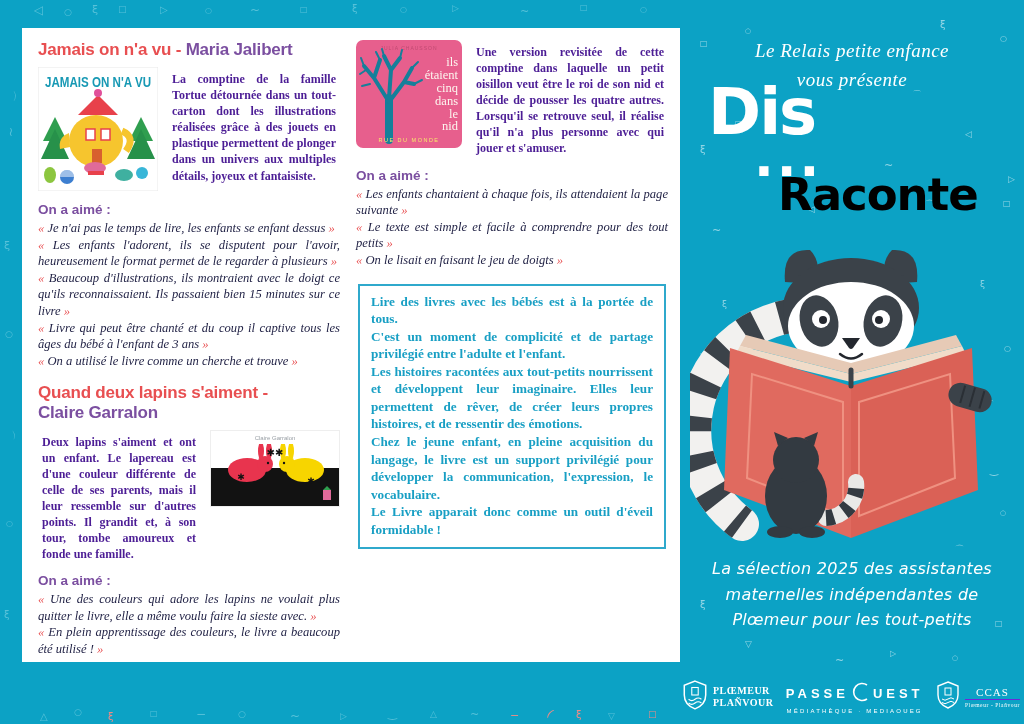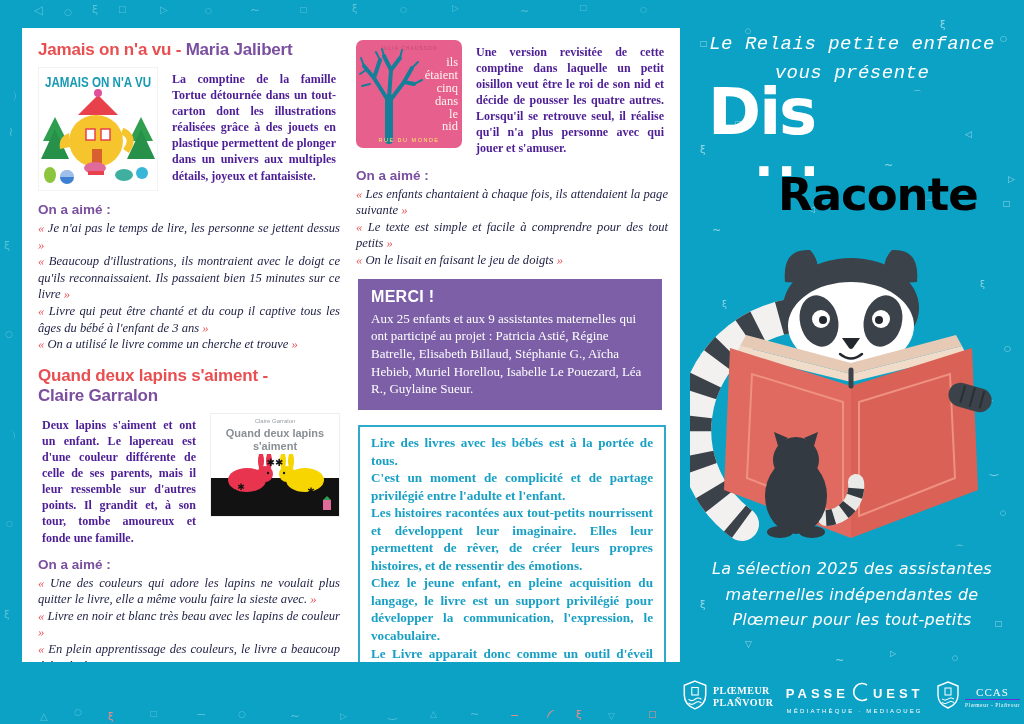--- a/index.html
+++ b/index.html
@@ -44,22 +44,22 @@
   
   .infobox{border:2px solid #2fa9cc;margin:15px 2px 0 2px;padding:7px 11px 9px;background:#fff;}
   .infobox p.ip{
     margin:0;color:#189fc4;font-family:"Liberation Serif",serif;font-weight:bold;
     font-size:13.2px;line-height:1.33;text-align:justify;
   }
 
   
   .rpanel{position:absolute;left:680px;top:0;width:344px;height:724px;z-index:1;}
   .intro{
-    position:absolute;top:30px;left:0;width:100%;text-align:center;color:#fff;
-    font-style:italic;font-size:19px;line-height:1.55;font-family:Liberation Mono, monospace;letter-spacing:.5px;
+    position:absolute;top:36px;left:0;width:100%;text-align:center;color:#fff;
+    font-style:italic;font-size:19px;line-height:1.55;font-family:Liberation Serif, serif;letter-spacing:.5px;
   }
   .dis{position:absolute;left:28px;top:80px;color:#fff;font-size:64px;font-weight:800;
        font-family:"DejaVu Sans",sans-serif;letter-spacing:-2px;line-height:1;}
   .dots{position:absolute;left:74px;top:132px;color:#fff;font-size:52px;font-weight:800;
         font-family:"DejaVu Sans",sans-serif;letter-spacing:3px;line-height:1;}
   .raconte{position:absolute;left:98px;top:172px;color:#000000;font-size:45px;font-weight:800;
            font-family:"DejaVu Sans",sans-serif;letter-spacing:-1px;line-height:1;}
   .raccoon{position:absolute;left:10px;top:236px;}
   .selection{
     position:absolute;top:556px;left:8px;right:8px;text-align:center;color:#fff;
@@ -117,44 +117,41 @@
           <circle cx="104" cy="106" r="6" fill="#38b6d8"></circle>
           <ellipse cx="12" cy="108" rx="6" ry="8" fill="#8cc63f"></ellipse>
         </svg>
       </div>
       <p class="desc">La comptine de la famille Tortue détournée dans un tout-carton dont les illustrations réalisées grâce à des jouets en plastique permettent de plonger dans un univers aux multiples détails, joyeux et fantaisiste.</p>
     </div>
 
     <div class="liked">On a aimé :</div>
     <div>
 
-        <p class="quote"><span class="gmark">«</span> <span>Je n'ai pas le temps de lire, les personne se jettent dessus</span> <span class="gmark">»</span></p>
-
+        <p class="quote"><span class="gmark">«</span> <span>Je n'ai pas le temps de lire, les enfants se enfant dessus</span> <span class="gmark">»</span></p>
+
+        <p class="quote"><span class="gmark">«</span> <span>Les enfants l'adorent, ils se disputent pour l'avoir, heureusement le format permet de le regarder à plusieurs</span> <span class="gmark">»</span></p>
 
         <p class="quote"><span class="gmark">«</span> <span>Beaucoup d'illustrations, ils montraient avec le doigt ce qu'ils reconnaissaient. Ils passaient bien 15 minutes sur ce livre</span> <span class="gmark">»</span></p>
 
         <p class="quote"><span class="gmark">«</span> <span>Livre qui peut être chanté et du coup il captive tous les âges du bébé à l'enfant de 3 ans</span> <span class="gmark">»</span></p>
 
         <p class="quote"><span class="gmark">«</span> <span>On a utilisé le livre comme un cherche et trouve</span> <span class="gmark">»</span></p>
       </div>
 
     <h2 class="book-title mt" style="margin-top:13px;">
       <span class="red">Quand deux lapins s'aiment -</span><br>
       <span class="purple">Claire Garralon</span>
     </h2>
 
     <div class="row">
       <p class="desc">Deux lapins s'aiment et ont un enfant. Le lapereau est d'une couleur différente de celle de ses parents, mais il leur ressemble sur d'autres points. Il grandit et, à son tour, tombe amoureux et fonde une famille.</p>
       <div class="cover">
         <div style="width:128px;border:1px solid #eee;background:#fff;">
           <div class="c2-author">Claire Garralon</div>
-          <div class="c2-title">
-            <span>Quand deux lapins</span><br>
-            <span>s'aiment</span>
-          </div>
           <svg width="128" height="62" viewBox="0 0 128 62" style="display:block;margin-top:2px;">
             <rect x="0" y="24" width="128" height="38" fill="#121212"></rect>
 
             <ellipse cx="36" cy="26" rx="19" ry="12" fill="#e8344e"></ellipse>
             <circle cx="54" cy="20" r="8" fill="#e8344e"></circle>
             <ellipse cx="50" cy="7" rx="3" ry="9" fill="#e8344e"></ellipse>
             <ellipse cx="58" cy="7" rx="3" ry="9" fill="#e8344e"></ellipse>
             <circle cx="57" cy="19" r="1.2" fill="#121212"></circle>
 
             <ellipse cx="94" cy="26" rx="19" ry="12" fill="#f7d500"></ellipse>
@@ -171,21 +168,20 @@
           </svg>
         </div>
       </div>
     </div>
 
     <div class="liked">On a aimé :</div>
     <div>
 
         <p class="quote"><span class="gmark">«</span> <span>Une des couleurs qui adore les lapins ne voulait plus quitter le livre, elle a même voulu faire la sieste avec.</span> <span class="gmark">»</span></p>
 
-        <p class="quote"><span class="gmark">«</span> <span>Livre en noir et blanc très beau avec les lapins de couleur</span> <span class="gmark">»</span></p>
 
         <p class="quote"><span class="gmark">«</span> <span>En plein apprentissage des couleurs, le livre a beaucoup été utilisé !</span> <span class="gmark">»</span></p>
 
         <p class="quote">  </p>
 
       </div>
   </div>
 
   <div class="col-mid">
 
@@ -225,24 +221,20 @@
     <div class="liked">On a aimé :</div>
     <div>
 
         <p class="quote"><span class="gmark">«</span> <span>Les enfants chantaient à chaque fois, ils attendaient la page suivante</span> <span class="gmark">»</span></p>
 
         <p class="quote"><span class="gmark">«</span> <span>Le texte est simple et facile à comprendre pour des tout petits</span> <span class="gmark">»</span></p>
 
         <p class="quote"><span class="gmark">«</span> <span>On le lisait en faisant le jeu de doigts</span> <span class="gmark">»</span></p>
       </div>
 
-    <div class="merci">
-      <h3>MERCI !</h3>
-      <p>Aux 25 enfants et aux 9 assistantes maternelles qui ont participé au projet : Patricia Astié, Régine Batrelle, Elisabeth Billaud, Stéphanie G., Aïcha Hebieb, Muriel Horellou, Isabelle Le Pouezard, Léa R., Guylaine Sueur.</p>
-    </div>
 
     <div class="infobox">
       <div>
 
       <p class="ip">Lire des livres avec les bébés est à la portée de tous.</p>
           <p class="ip">C'est un moment de complicité et de partage privilégié entre l'adulte et l'enfant.</p>
           <p class="ip">Les histoires racontées aux tout-petits nourrissent et développent leur imaginaire. Elles leur permettent de rêver, de créer leurs propres histoires, et de ressentir des émotions.</p>
           <p class="ip">Chez le jeune enfant, en pleine acquisition du langage, le livre est un support privilégié pour développer la communication, l'expression, le vocabulaire.</p>
           <p class="ip">Le Livre apparait donc comme un outil d'éveil formidable !</p>
         </div>

